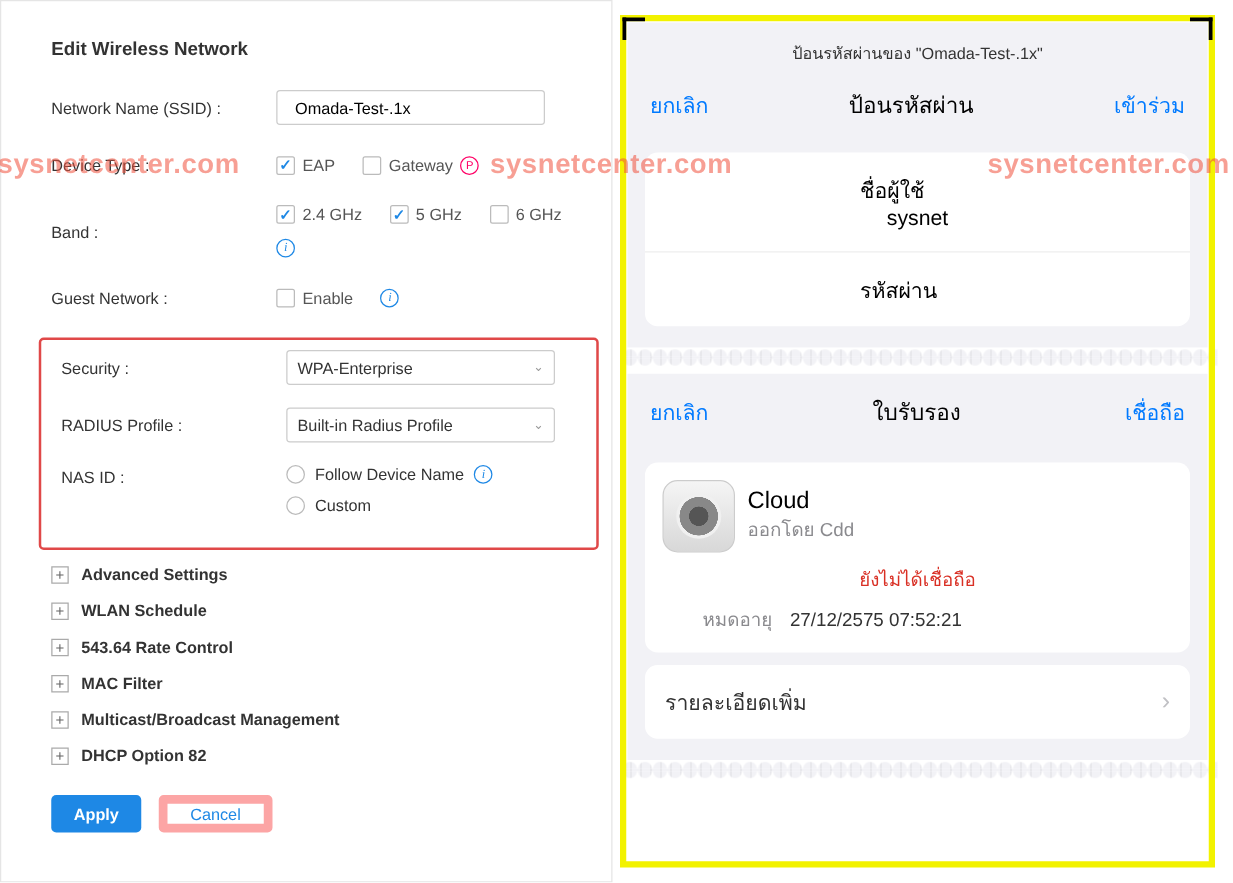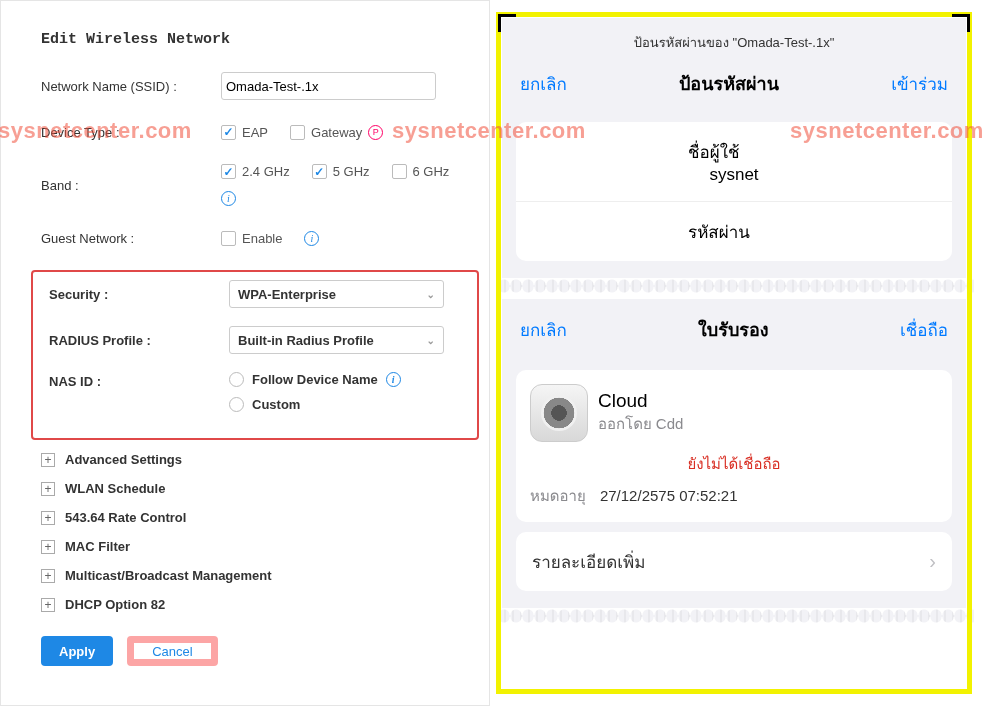--- a/index.html
+++ b/index.html
@@ -1,38 +1,38 @@
 <!DOCTYPE html>
 <html><head>
 <meta charset="utf-8">
 <style>
 * { box-sizing: border-box; margin: 0; padding: 0; }
 body { font-family: Arial, "Helvetica Neue", sans-serif; font-size: 13px; color: #333; background: #fff; width: 986px; height: 706px; position: relative; overflow: hidden; }
 .container { display: flex; width: 100%; height: 100%; }
 .left-panel { width: 490px; padding: 30px 20px 20px 40px; border: 1px solid #e5e5e5; background: #fff; }
-.page-title { font-size: 15px; font-weight: bold; color: #333; margin-bottom: 24px; font-family: Liberation Mono, monospace; }
+.page-title { font-size: 15px; font-weight: bold; color: #333; margin-bottom: 24px; }
 .form-row { display: flex; align-items: center; margin-bottom: 18px; min-height: 28px; }
 .form-label { width: 180px; font-size: 13px; color: #333; }
 .form-control { flex: 1; display: flex; align-items: center; gap: 12px; flex-wrap: wrap; }
-.text-input { height: 28px; border: 1px solid #ccc; border-radius: 3px; padding: 0 4px; font-size: 13px; width: 215px; }
+.text-input { height: 28px; border: 1px solid #ccc; border-radius: 3px; padding: 0 14px; font-size: 13px; width: 215px; }
 .select-input { height: 28px; border: 1px solid #ccc; border-radius: 3px; padding: 0 8px; font-size: 13px; width: 215px; background: #fff; display: flex; align-items: center; justify-content: space-between; cursor: pointer; text-align: right; }
 .chev { color: #999; font-size: 10px; }
 .checkbox { width: 15px; height: 15px; border: 1px solid #bbb; border-radius: 2px; display: inline-flex; align-items: center; justify-content: center; cursor: pointer; background: #fff; }
 .checkbox.checked { color: #1e88e5; }
 .checkbox.checked::after { content: "✓"; font-size: 12px; font-weight: bold; }
 .cb-wrap { display: inline-flex; align-items: center; gap: 6px; margin-right: 10px; }
 .cb-label { font-size: 13px; color: #555; }
 .info-icon { width: 15px; height: 15px; border: 1px solid #1e88e5; border-radius: 50%; display: inline-flex; align-items: center; justify-content: center; color: #1e88e5; font-size: 10px; font-style: italic; font-family: serif; cursor: pointer; }
 .radio { width: 15px; height: 15px; border: 1px solid #bbb; border-radius: 50%; display: inline-flex; align-items: center; justify-content: center; cursor: pointer; }
 .radio.checked { border-color: #1e88e5; }
 .radio.checked::after { content: ""; width: 7px; height: 7px; background: #1e88e5; border-radius: 50%; }
 .radio-group { display: flex; flex-direction: column; gap: 10px; }
 .radio-row { display: flex; align-items: center; gap: 8px; }
 .sec-box { border: 2px solid #e04848; border-radius: 4px; padding: 8px 6px 8px 6px; margin-left: -10px; margin-right: -10px; margin-bottom: 12px; }
-.sec-box .form-row { padding-left: 10px; padding-right: 10px; font-weight: bold; }
+.sec-box .form-row { padding-left: 10px; padding-right: 10px; }
 .exp-row { display: flex; align-items: center; gap: 10px; margin-bottom: 14px; cursor: pointer; }
 .exp-icon { width: 14px; height: 14px; border: 1px solid #aaa; display: flex; align-items: center; justify-content: center; font-size: 12px; color: #666; line-height: 1; }
 .exp-label { font-weight: bold; font-size: 13px; }
 .btn-row { display: flex; gap: 14px; margin-top: 24px; }
 .btn { height: 30px; padding: 0 18px; border-radius: 4px; font-size: 13px; cursor: pointer; display: inline-flex; align-items: center; justify-content: center; }
 .btn-primary { background: #1e88e5; color: #fff; border: none; font-weight: bold; }
 .btn-secondary { background: #fff; color: #1e88e5; border: 7px solid #fca5a5; }
 .watermark { position: absolute; font-size: 22px; font-weight: bold; font-family: "Arial Black", Arial, sans-serif; color: rgba(240, 80, 60, 0.55); letter-spacing: 0.5px; pointer-events: none; z-index: 50; }
 .wm1 { top: 118px; left: -2px; }
 .wm2 { top: 118px; left: 392px; }
@@ -42,41 +42,41 @@
 .right-panel { flex: 1; position: relative; padding: 12px 10px; }
 .yellow-frame { position: absolute; top: 12px; left: 6px; right: 14px; bottom: 12px; border: 5px solid #f2f200; pointer-events: none; z-index: 5; }
 .corner { position: absolute; width: 18px; height: 18px; border: 3px solid #000; z-index: 6; }
 .corner.tl { top: 14px; left: 8px; border-right: none; border-bottom: none; }
 .corner.tr { top: 14px; right: 16px; border-left: none; border-bottom: none; }
 
 .phone-card { background: #f2f2f6; border-radius: 0; margin: 6px 10px 0 2px; padding-bottom: 8px; }
 .phone-sub { text-align: center; font-size: 13px; color: #333; padding: 14px 0 6px; }
 .phone-header { display: flex; align-items: center; justify-content: space-between; padding: 10px 18px 14px; }
 .phone-link { color: #007aff; font-size: 17px; cursor: pointer; }
-.phone-title { font-size: 18px; font-weight: 700; color: #000; }
+.phone-title { font-size: 18px; font-weight: 400; color: #000; }
 .phone-fields { background: #fff; margin: 10px 14px; border-radius: 10px; overflow: hidden; }
 .phone-field { display: flex; align-items: center; padding: 16px 16px; font-size: 17px; flex-direction: column; }
 .phone-field + .phone-field { border-top: 1px solid #eee; }
 .pf-label { width: 92px; color: #000; }
 .pf-value { color: #000; }
 .torn { height: 14px; background: repeating-linear-gradient(90deg, #f2f2f6 0 6px, #e8e8ec 6px 8px); position: relative; margin: 0 2px 0 -2px;}
 .torn::before, .torn::after { content:""; position:absolute; left:0; right:0; height:7px; background: radial-gradient(circle at 6px 0, transparent 5px, #fff 6px) repeat-x; background-size: 12px 12px;}
 .torn::before { top:-1px; transform: scaleY(-1);}
 .torn::after { bottom:-1px; }
 
 .cert-card { background: #f2f2f6; margin: 6px 10px 0 2px; padding-bottom: 8px; }
 .cert-header { display: flex; align-items: center; justify-content: space-between; padding: 16px 18px; }
 .cert-body { background: #fff; margin: 10px 14px; border-radius: 10px; padding: 14px; }
 .cert-top { display: flex; align-items: center; gap: 10px; margin-bottom: 10px; }
 .cert-icon { width: 58px; height: 58px; border-radius: 12px; background: linear-gradient(#f5f5f5,#d8d8d8); display:flex; align-items:center; justify-content:center; border:1px solid #ccc;}
 .gear { width:36px; height:36px; border-radius:50%; background: radial-gradient(circle at 50% 50%, #555 30%, #888 31% 60%, #f0f0f0 61%); position:relative;}
 .cert-name { font-size: 19px; color: #000; font-weight: 400; }
 .cert-issuer { font-size: 15px; color: #8a8a8e; }
 .cert-warn { text-align: center; color: #d93025; font-size: 15px; margin: 8px 0; }
-.cert-exp { font-size: 15px; color: #333; }
+.cert-exp { font-size: 15px; color: #333; margin-left: 32px; }
 .cert-exp-label { color: #8a8a8e; margin-right: 10px; }
 .more-row { background: #fff; margin: 10px 14px; border-radius: 10px; padding: 16px; display:flex; justify-content:space-between; align-items:center; font-size:17px; cursor:pointer;}
 .more-row .chevr { color:#c0c0c4; font-size: 20px; }
 .gateway-icon { width:15px; height:15px; border:1px solid #f06; border-radius:50%; display:inline-flex; align-items:center; justify-content:center; color:#f06; font-size:9px;}
 </style>
 </head>
 <body>
 
 <div class="container">
 

